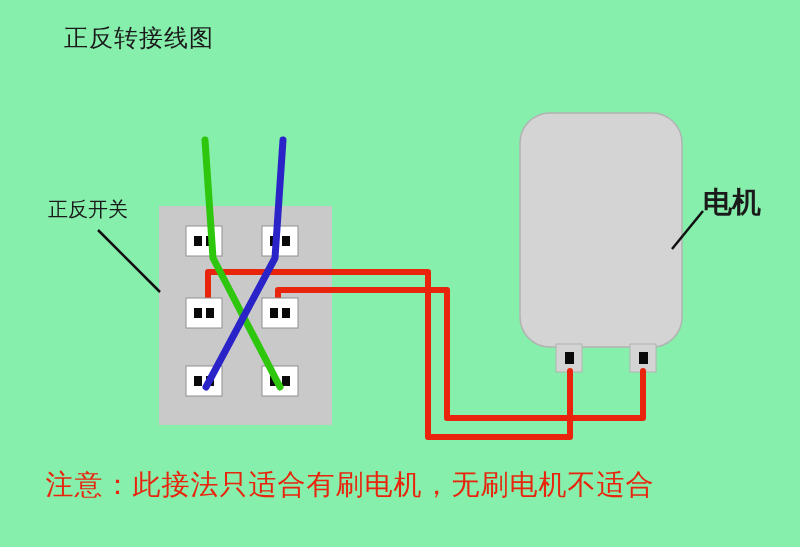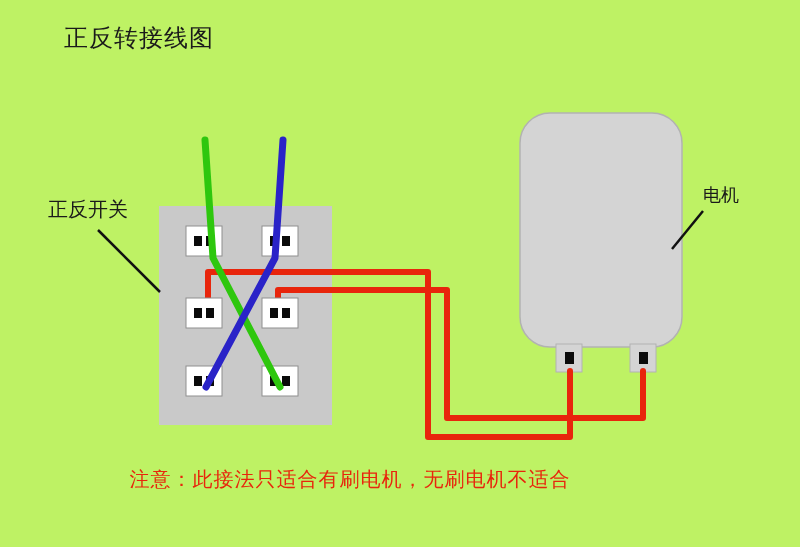--- a/index.html
+++ b/index.html
@@ -7,31 +7,31 @@
     position:relative;
     width:800px;height:547px;
     background:#fff;
     overflow:hidden;
     font-family:"Liberation Sans","DejaVu Sans",sans-serif;
   }
   .label{position:absolute;color:#1a1a1a;white-space:nowrap;}
   .title{left:64px;top:22px;font-size:24px;letter-spacing:1px;}
   .power-label{left:148px;top:74px;font-size:31px;font-weight:bold;letter-spacing:1px;}
   .switch-label{left:48px;top:196px;font-size:20px;}
-  .motor-label{left:703px;top:183px;font-size:18px;}
+  .motor-label{left:703px;top:183px;font-size:29px;font-weight:bold;}
   .note{
     position:absolute;left:0;top:466px;width:700px;
-    text-align:center;font-size:20px;letter-spacing:1px;white-space:nowrap;
+    text-align:center;font-size:28px;letter-spacing:1px;white-space:nowrap;
   }
   svg.canvas{position:absolute;left:0;top:0;}
 </style>
 </head>
 <body>
 
-<div class="stage" style="background: #bef264;">
+<div class="stage" style="background: #86efac;">
 
   <div class="label title">正反转接线图</div>
   <div class="label switch-label">正反开关</div>
   <div class="label motor-label">电机</div>
 
   <svg class="canvas" width="800" height="547" viewBox="0 0 800 547">
 
     <rect x="159" y="206" width="173" height="219" fill="#c9c9c9"></rect>
 
     <rect x="520" y="113" width="162" height="234" rx="30" ry="30" stroke-width="1.5" fill="#d4d4d4" stroke="#b2b2b2"></rect>

